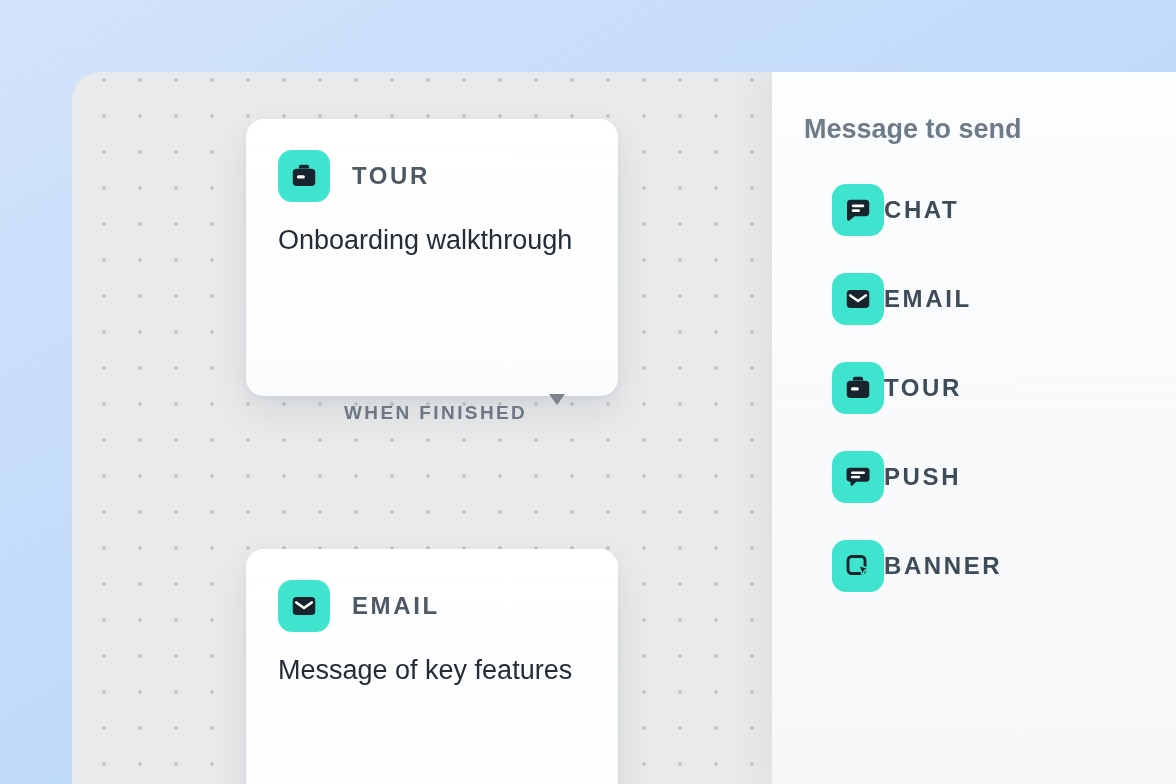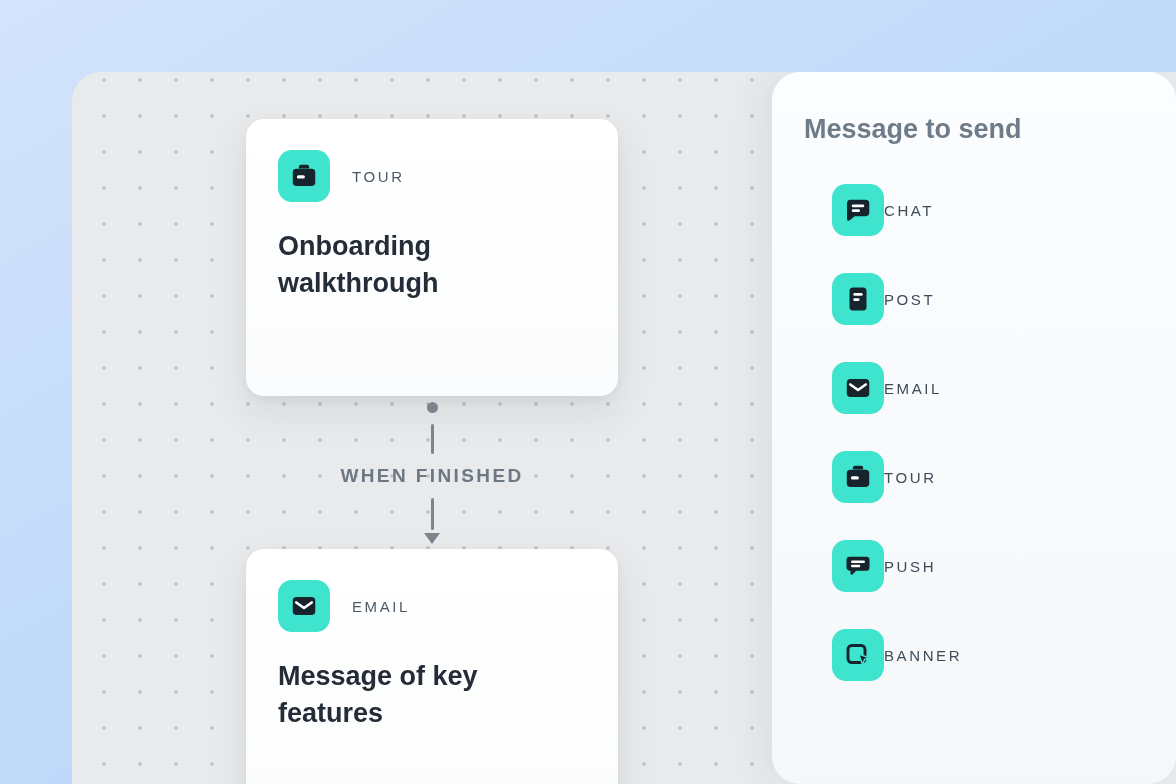--- a/index.html
+++ b/index.html
@@ -29,52 +29,51 @@
   .card-email { left:174px; top:477px; height:290px; }
   .type-row { display:flex; align-items:center; gap:22px; }
   .icon-tile {
     width:52px; height:52px; border-radius:14px;
     background:#3ee4cd;
     display:flex; align-items:center; justify-content:center;
     flex:0 0 auto;
   }
   .icon-tile svg { display:block; }
   .type-label {
-    font-size:15px; font-weight:400; letter-spacing:2.6px;
+    font-size:24px; font-weight:700; letter-spacing:2.6px;
     color:#4d5a66; text-transform:uppercase;
   }
   .node-title {
-    margin-top:26px; font-size:27px; line-height:37px;
-    font-weight:700; color:#232c37; max-width:300px;
+    margin-top:20px; font-size:27px; line-height:37px;
+    font-weight:400; color:#232c37; max-width:300px;
   }
   
   .connector {
     position:absolute; left:250px; top:330px; width:220px;
-    display:flex; flex-direction:column; align-items:center; gap:11px;
+    display:flex; align-items:flex-start; gap:11px;
   }
   .conn-dot { width:11px; height:11px; border-radius:50%; background:#7d848e; }
   .conn-line { width:3px; border-radius:2px; background:#7d848e; }
   .conn-line.l1 { height:30px; }
   .conn-line.l2 { height:32px; }
   .conn-label {
     font-size:19px; font-weight:700; letter-spacing:2.4px;
     color:#6d7884; white-space:nowrap;
   }
   .conn-arrow {
     width:0; height:0; margin-top:-8px;
     border-left:8px solid transparent; border-right:8px solid transparent;
     border-top:11px solid #7d848e;
   }
   
   .panel {
     position:absolute; left:700px; top:0; right:0; bottom:0;
     background:linear-gradient(180deg,#fcfdfe 0%,#f5f7f9 100%);
     box-shadow:-12px 0 34px rgba(30,45,70,0.06);
     padding:42px 30px 0 32px;
-    border-radius:28px;
   }
   .panel-title {
     font-size:27px; font-weight:700; color:#6e7b88; margin-bottom:39px;
   }
   .panel-item {
     display:flex; align-items:center; 
     height:52px; margin-bottom:37px; cursor:pointer;padding-left:28px;
   }
   .panel-item .type-label { color:#3e4b58; }
 </style>
@@ -125,30 +124,20 @@
       <span class="icon-tile">
         <svg width="30" height="30" viewBox="0 0 24 24">
           <path fill="#17242d" d="M6 3.8h12a3 3 0 0 1 3 3v7.2a3 3 0 0 1-3 3H9.4l-4.3 3.3c-.8.6-1.9 0-1.9-1V6.8a3 3 0 0 1 2.8-3z"></path>
           <rect x="7" y="7.6" width="10" height="2.2" rx="1.1" fill="#ffffff"></rect>
           <rect x="7" y="11.4" width="6.6" height="2.2" rx="1.1" fill="#ffffff"></rect>
         </svg>
       </span>
       <span class="type-label">CHAT</span>
     </div>
 
-    <div class="panel-item">
-      <span class="icon-tile">
-        <svg width="30" height="30" viewBox="0 0 24 24">
-          <rect x="5.2" y="2.8" width="13.6" height="18.4" rx="2.8" fill="#17242d"></rect>
-          <rect x="8.2" y="7.2" width="7.6" height="2.2" rx="1.1" fill="#ffffff"></rect>
-          <rect x="8.2" y="11.4" width="5" height="2.2" rx="1.1" fill="#ffffff"></rect>
-        </svg>
-      </span>
-      <span class="type-label">POST</span>
-    </div>
 
     <div class="panel-item">
       <span class="icon-tile">
         <svg width="30" height="30" viewBox="0 0 24 24">
           <rect x="3" y="4.8" width="18" height="14.4" rx="3" fill="#17242d"></rect>
           <path d="M5.8 9.2 12 13.6l6.2-4.4" fill="none" stroke="#ffffff" stroke-width="2.1" stroke-linecap="round" stroke-linejoin="round"></path>
         </svg>
       </span>
       <span class="type-label">EMAIL</span>
     </div>

